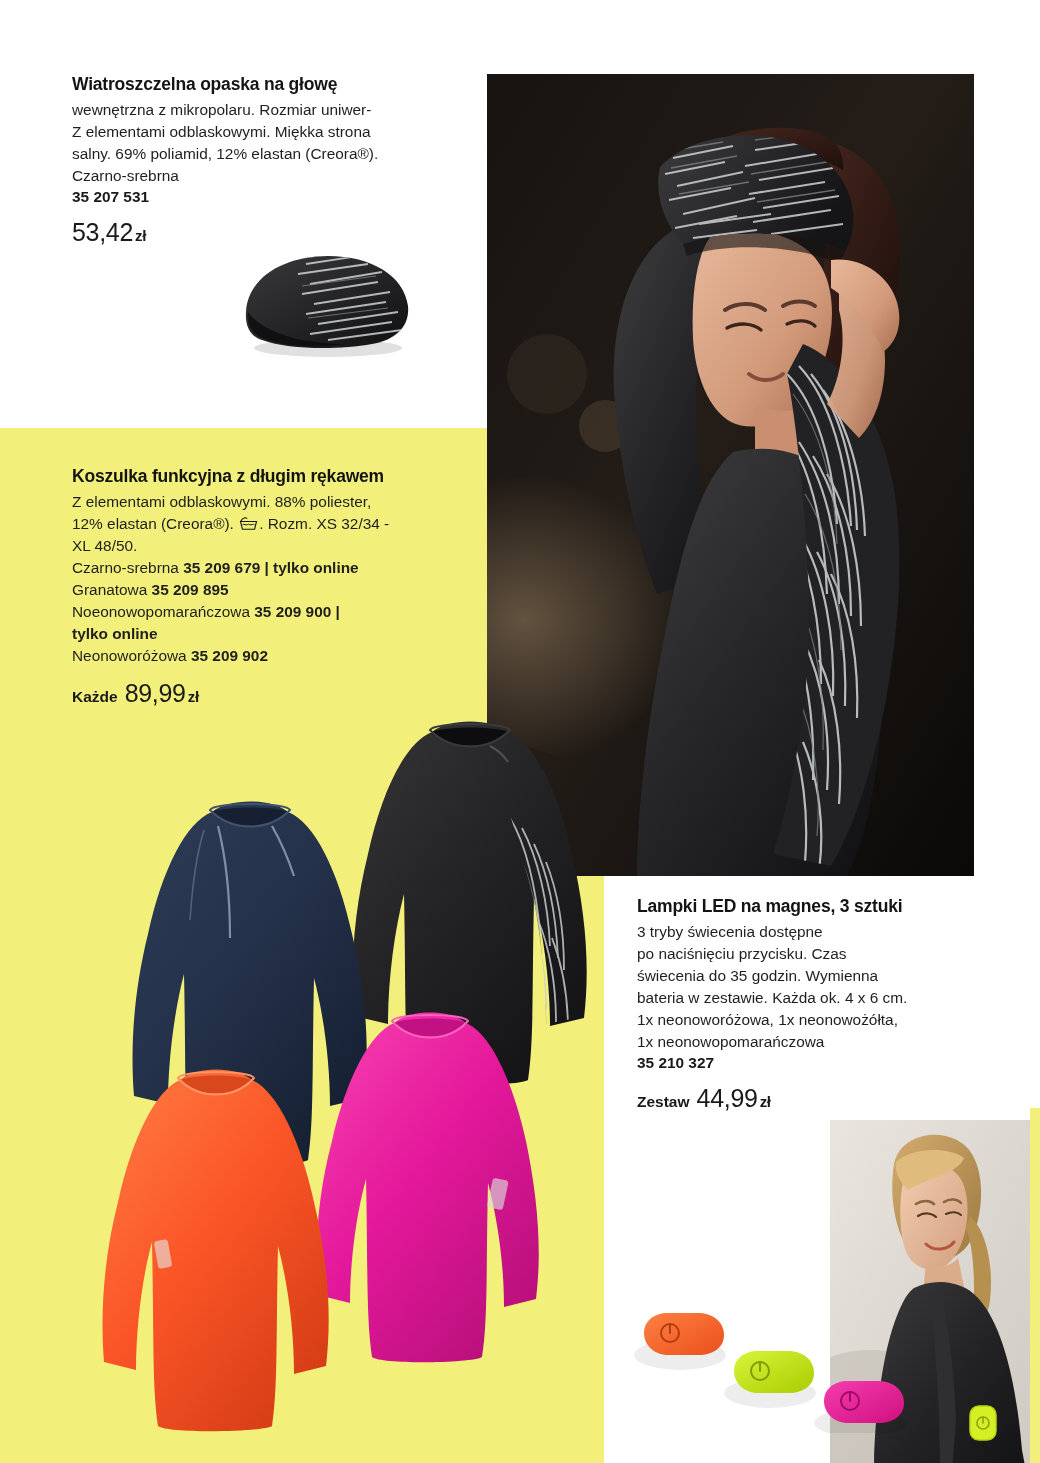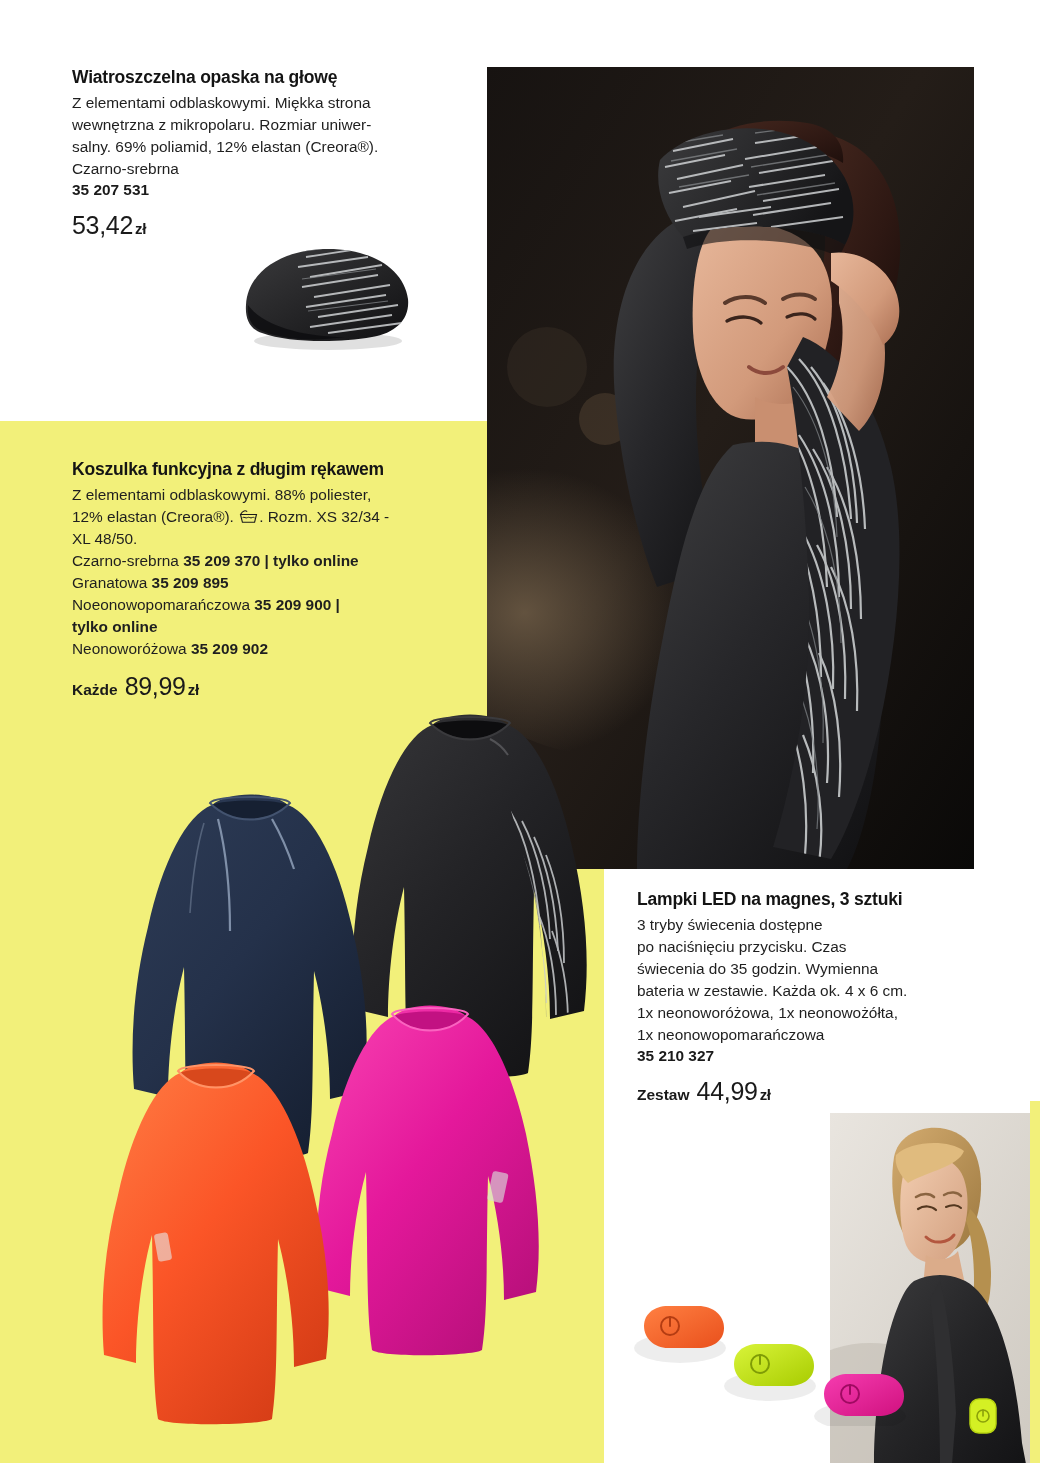--- a/index.html
+++ b/index.html
@@ -11,21 +11,21 @@
     height: 1463px;
     background: #ffffff;
     font-family: "Liberation Sans", sans-serif;
     color: #1a1a1a;
     position: relative;
     overflow: hidden;
   }
 
   .page {
     position: absolute;
-    left: 0; top: 1px;
+    left: 0; top: 8px;
     width: 1040px; height: 1149px; border-radius: 27px;
   }
 
   
   .yellow-block {
     position: absolute;
     left: 0;
     top: 420px;
     width: 604px;
     height: 1043px;
@@ -267,22 +267,22 @@
 
       <path d="M382 236 C404 252 414 290 410 330 C406 366 396 384 384 392 L352 360 C366 330 372 290 368 260 Z" fill="#20201f" opacity="0"></path>
       <path d="M352 206 C378 214 398 244 398 286 C398 320 388 348 372 364 L340 330 C354 304 360 266 352 236 Z" fill="url(#skin)" opacity="0.95"></path>
       <path d="M344 186 C372 182 402 200 410 228 C416 250 410 268 396 278 C386 252 366 228 344 214 Z" fill="url(#skin)"></path>
     </svg>
   </div>
 
   <div class="block" id="block-headband">
     <div class="heading">Wiatroszczelna opaska na głowę</div>
     <div class="desc">
+      <div>wewnętrzna z mikropolaru. Rozmiar uniwer-</div>
       <div>Z elementami odblaskowymi. Miękka strona</div>
-      <div>wewnętrzna z mikropolaru. Rozmiar uniwer-</div>
       <div>salny. 69% poliamid, 12% elastan (Creora®).</div>
       <div>Czarno-srebrna</div>
     </div>
     <div class="artnum">35 207 531</div>
     <div class="price-row">
       <span class="price"><span>53,42</span><span class="cur">zł</span></span>
     </div>
   </div>
 
   <div class="headband-shot">
@@ -333,21 +333,21 @@
             <path d="M1.5 5.5 H17.5 L15.6 13.2 H3.4 Z" fill="none" stroke="#1a1a1a" stroke-width="1.1"></path>
             <path d="M1.5 5.5 C4 1.2 6.5 1.2 8.2 2.6" fill="none" stroke="#1a1a1a" stroke-width="1.1"></path>
             <path d="M3.6 8.6 c1.6-1.1 3.2 1.1 4.8 0 c1.6-1.1 3.2 1.1 4.8 0 c0.9-0.6 1.7-0.2 2.4 0.3" fill="none" stroke="#1a1a1a" stroke-width="1"></path>
           </svg>
         </span><span>. Rozm. XS 32/34 -</span>
       </div>
       <div>XL 48/50.</div>
 
       <div>
         <span>Czarno-srebrna</span>
-        <span class="bold">35 209 370</span>
+        <span class="bold">35 209 679</span>
         <span class="bold">| tylko online</span>
       </div>
       <div>
         <span>Granatowa</span>
         <span class="bold">35 209 895</span>
       </div>
       <div>
         <span>Noeonowopomarańczowa</span>
         <span class="bold">35 209 900</span>
         <span class="bold">|</span>

